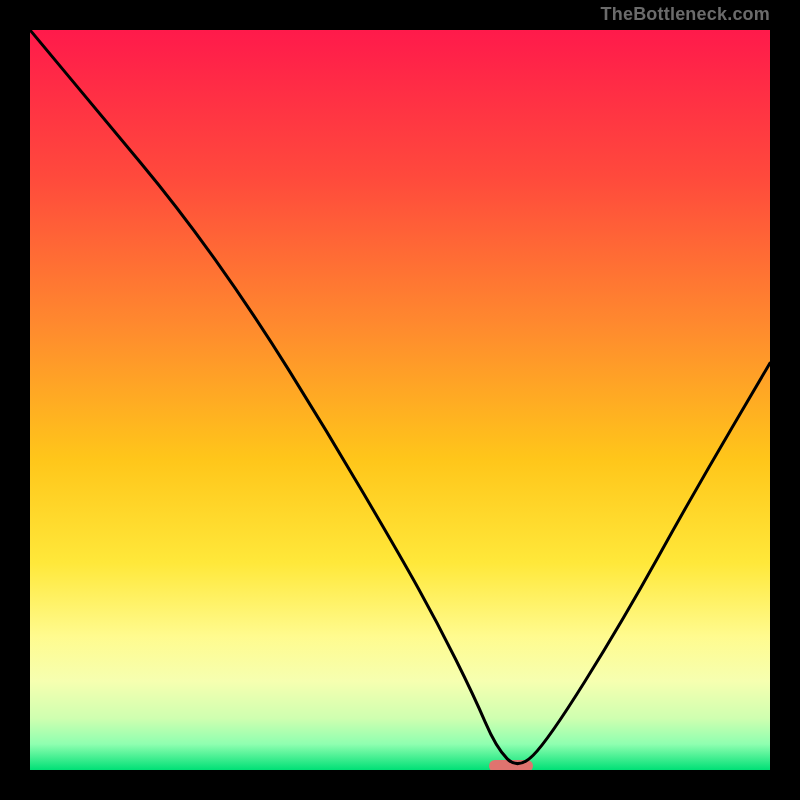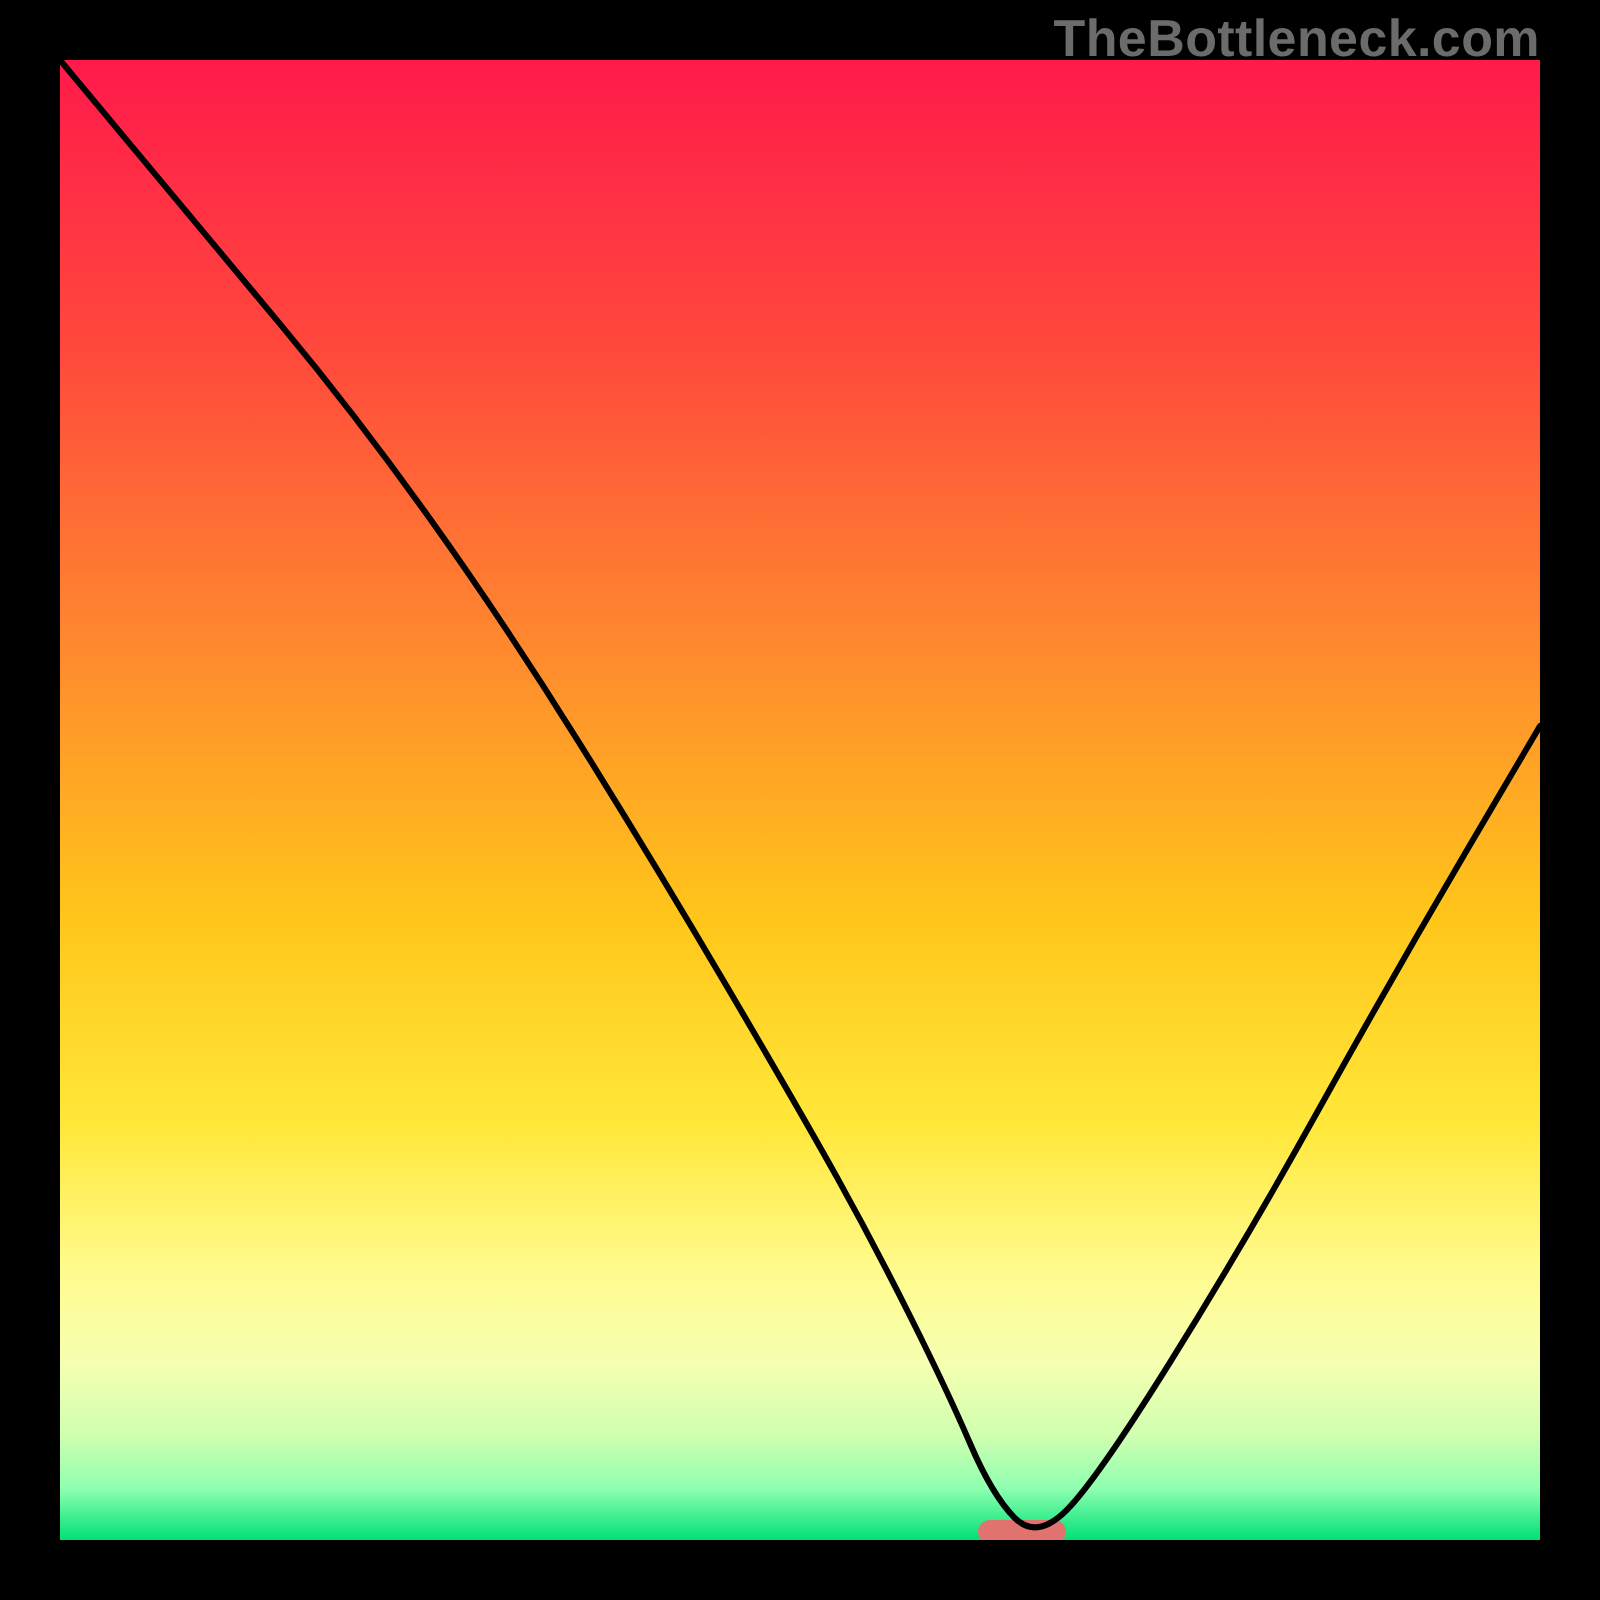--- a/index.html
+++ b/index.html
@@ -24,21 +24,21 @@
     top: 30px;
     width: 740px;
     height: 740px;
     overflow: hidden;
   }
   .watermark {
     position: absolute;
     top: 4px;
     right: 30px;
     font-family: Arial, Helvetica, sans-serif;
-    font-size: 26px;
+    font-size: 18px;
     font-weight: 600;
     color: #6b6b6b;
     letter-spacing: 0.2px;
   }
   .marker {
     position: absolute;
     height: 12px;
     border-radius: 6px;
     background: #e0736f;
   }

